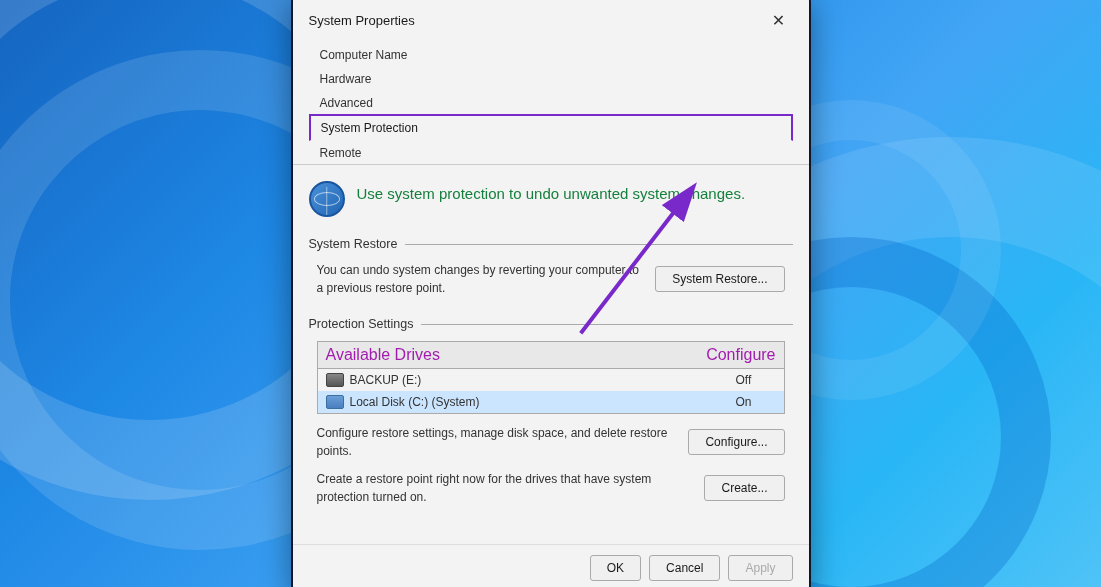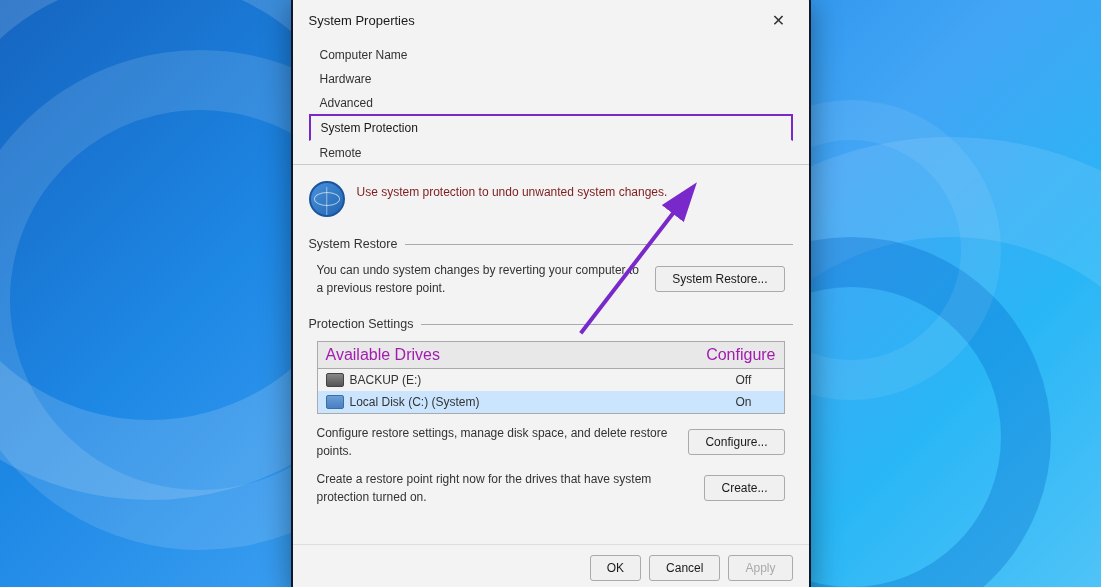--- a/index.html
+++ b/index.html
@@ -187,22 +187,22 @@
       position: absolute;
       width: 1.5px;
       height: 28px;
       background: rgba(255,255,255,0.5);
       top: 4px;
       left: 50%;
       transform: translateX(-50%);
     }
 
     .info-text {
-      font-size: 12px;
-      color: #7f1d1d;
+      font-size: 15px;
+      color: #15803d;
       padding-top: 4px;
     }
 
     .section {
       margin-bottom: 14px;
     }
 
     .section-header {
       display: flex;
       align-items: center;

